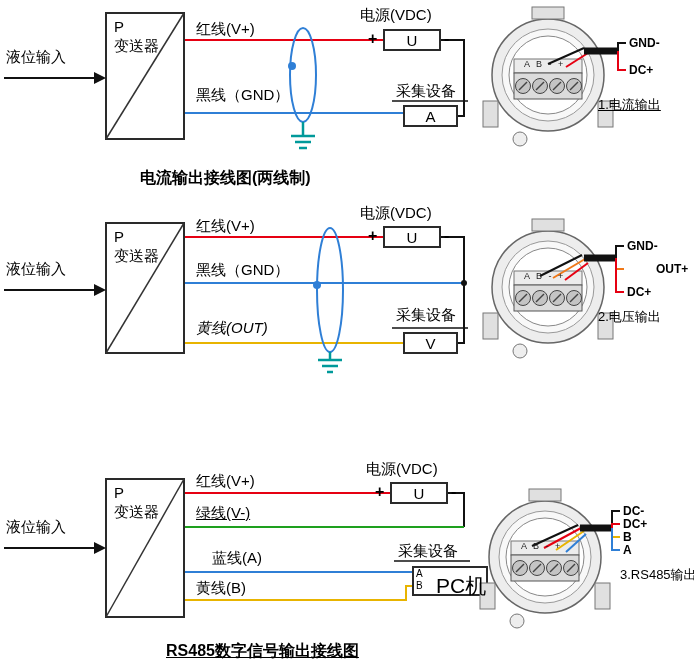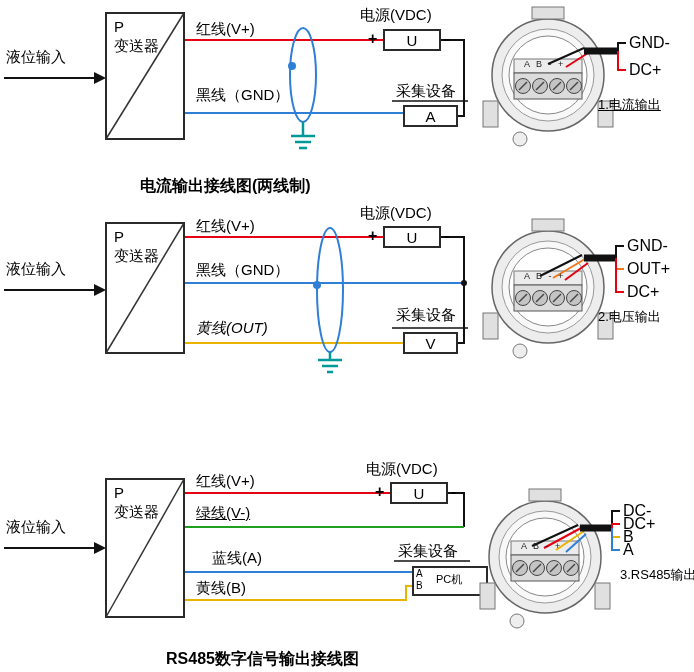--- a/index.html
+++ b/index.html
@@ -1,30 +1,30 @@
 <!DOCTYPE html>
 <html><head>
 <meta charset="utf-8">
 <style>
   * { margin:0; padding:0; box-sizing:border-box; }
   html,body { background:#fff; }
   body { font-family:"Liberation Sans","DejaVu Sans",sans-serif; color:#000; }
   .stage { position:relative; width:694px; height:672px; background:#fff; overflow:hidden; }
   svg.layer { position:absolute; left:0; top:0; z-index:2; }
   .lbl { position:absolute; font-size:15px; line-height:18px; white-space:nowrap; z-index:3; }
-  .cap { position:absolute; font-size:16px; font-weight:bold; white-space:nowrap; z-index:3;margin-top:8px; }
+  .cap { position:absolute; font-size:16px; font-weight:bold; white-space:nowrap; z-index:3; }
   .sign { position:absolute; font-size:16px; font-weight:bold; z-index:3; }
   .box { position:absolute; border:2px solid #2a2a2a; background:#fff; z-index:1; }
   .cbox { display:flex; align-items:center; justify-content:center; font-size:15px; }
   .tbox { padding:3px 0 0 7px; font-size:15px; line-height:19px; }
-  .outlbl { position:absolute; font-size:16px; line-height:14px; white-space:nowrap; z-index:3; }
+  .outlbl { position:absolute; font-size:12px; line-height:14px; white-space:nowrap; z-index:3;font-weight:bold; }
   .devcap { position:absolute; font-size:13px; white-space:nowrap; z-index:3; }
   .term { position:absolute; font-size:9px; letter-spacing:2px; color:#222; white-space:nowrap; z-index:3; }
   .pcport { position:absolute; font-size:10px; line-height:11px; z-index:3; }
-  .pctext { position:absolute; font-size:11px; z-index:3; }
+  .pctext { position:absolute; font-size:21px; z-index:3; }
 </style>
 </head>
 <body>
 
 <div class="stage">
 
   <div class="box tbox" style="left:105px;top:12px;width:80px;height:128px;">
     <div>P</div>
     <div>变送器</div>
   </div>
@@ -172,34 +172,34 @@
   <div class="lbl" style="left:6px;top:260px;">液位输入</div>
   <div class="lbl" style="left:196px;top:217px;">红线(V+)</div>
   <div class="lbl" style="left:196px;top:261px;">黑线（GND）</div>
   <div class="lbl" style="left:196px;top:319px;font-style:italic;">黄线(OUT)</div>
   <div class="lbl" style="left:360px;top:204px;">电源(VDC)</div>
   <div class="sign" style="left:368px;top:227px;">+</div>
   <div class="sign" style="left:444px;top:227px;">-</div>
   <div class="lbl" style="left:396px;top:306px;">采集设备</div>
   <div class="term" style="left:524px;top:271px;">A B - +</div>
   <div class="outlbl" style="left:627px;top:239px;">GND-</div>
-  <div class="outlbl" style="left:627px;top:262px;">OUT+</div>
+  <div class="outlbl" style="left:656px;top:262px;">OUT+</div>
   <div class="outlbl" style="left:627px;top:285px;">DC+</div>
   <div class="devcap" style="left:598px;top:308px;">2.电压输出</div>
 
   <div class="lbl" style="left:6px;top:518px;">液位输入</div>
   <div class="lbl" style="left:196px;top:472px;">红线(V+)</div>
   <div class="lbl" style="left:196px;top:504px;text-decoration:underline;">绿线(V-)</div>
   <div class="lbl" style="left:212px;top:549px;">蓝线(A)</div>
   <div class="lbl" style="left:196px;top:579px;">黄线(B)</div>
   <div class="lbl" style="left:366px;top:460px;">电源(VDC)</div>
   <div class="sign" style="left:375px;top:483px;">+</div>
   <div class="sign" style="left:451px;top:483px;">-</div>
   <div class="lbl" style="left:398px;top:542px;">采集设备</div>
-  <div class="cap" style="left:166px;top:641px;">RS485数字信号输出接线图</div>
+  <div class="cap" style="left:166px;top:641px;text-decoration:underline;">RS485数字信号输出接线图</div>
   <div class="term" style="left:521px;top:541px;">A B - +</div>
   <div class="outlbl" style="left:623px;top:504px;">DC-</div>
   <div class="outlbl" style="left:623px;top:517px;">DC+</div>
   <div class="outlbl" style="left:623px;top:530px;">B</div>
   <div class="outlbl" style="left:623px;top:543px;">A</div>
   <div class="devcap" style="left:572px;top:566px;margin-left:48px;">3.RS485输出</div>
 
 </div>
 
 </body></html>

